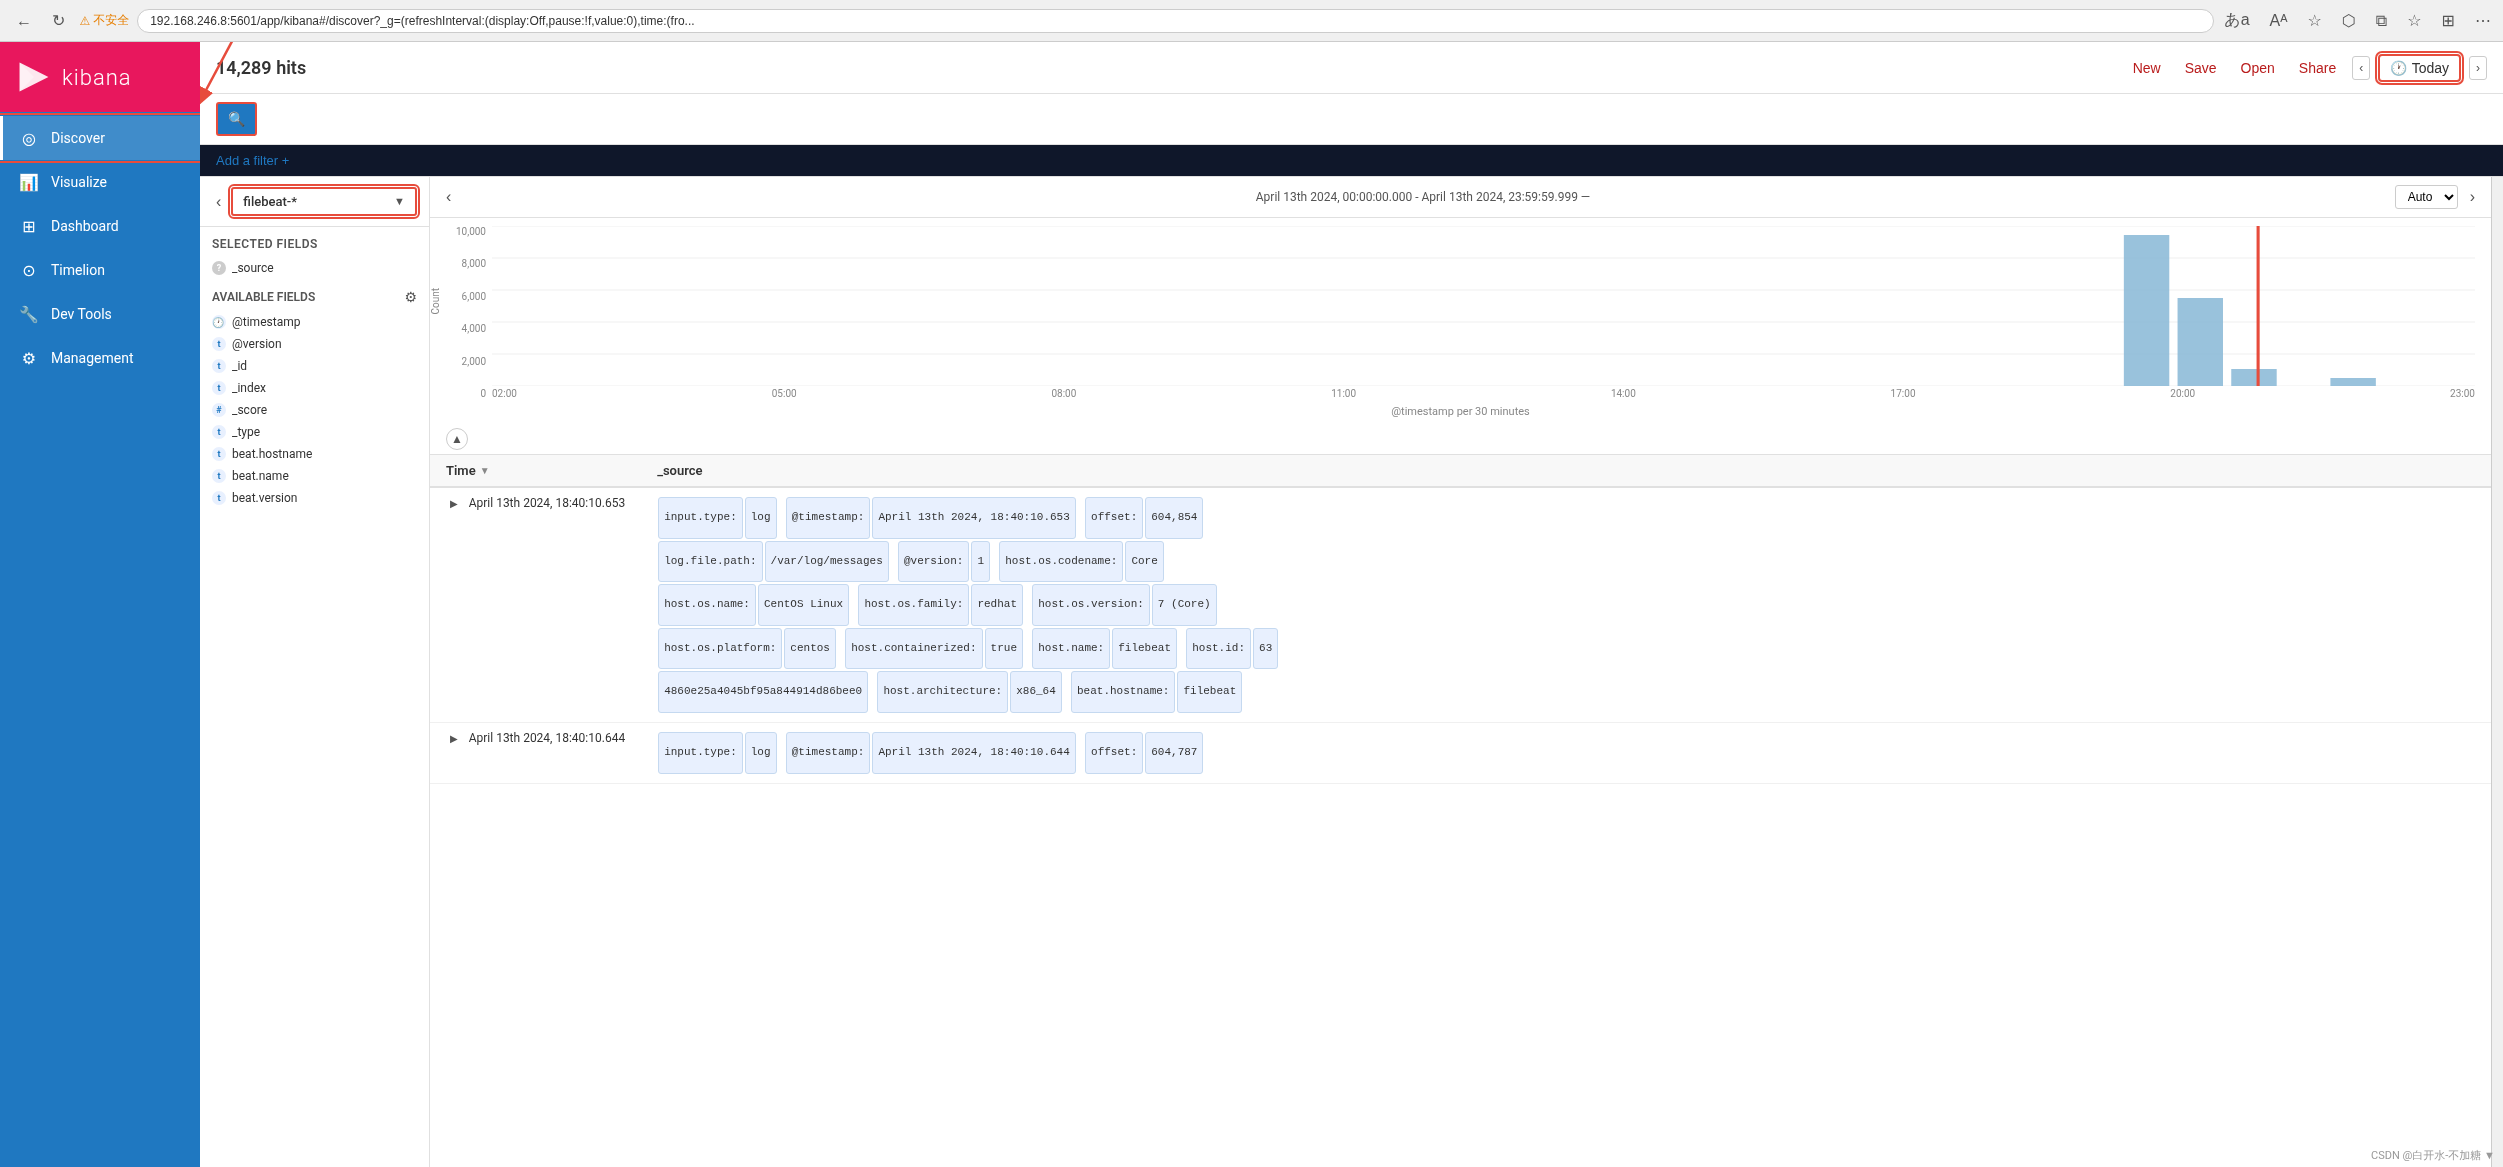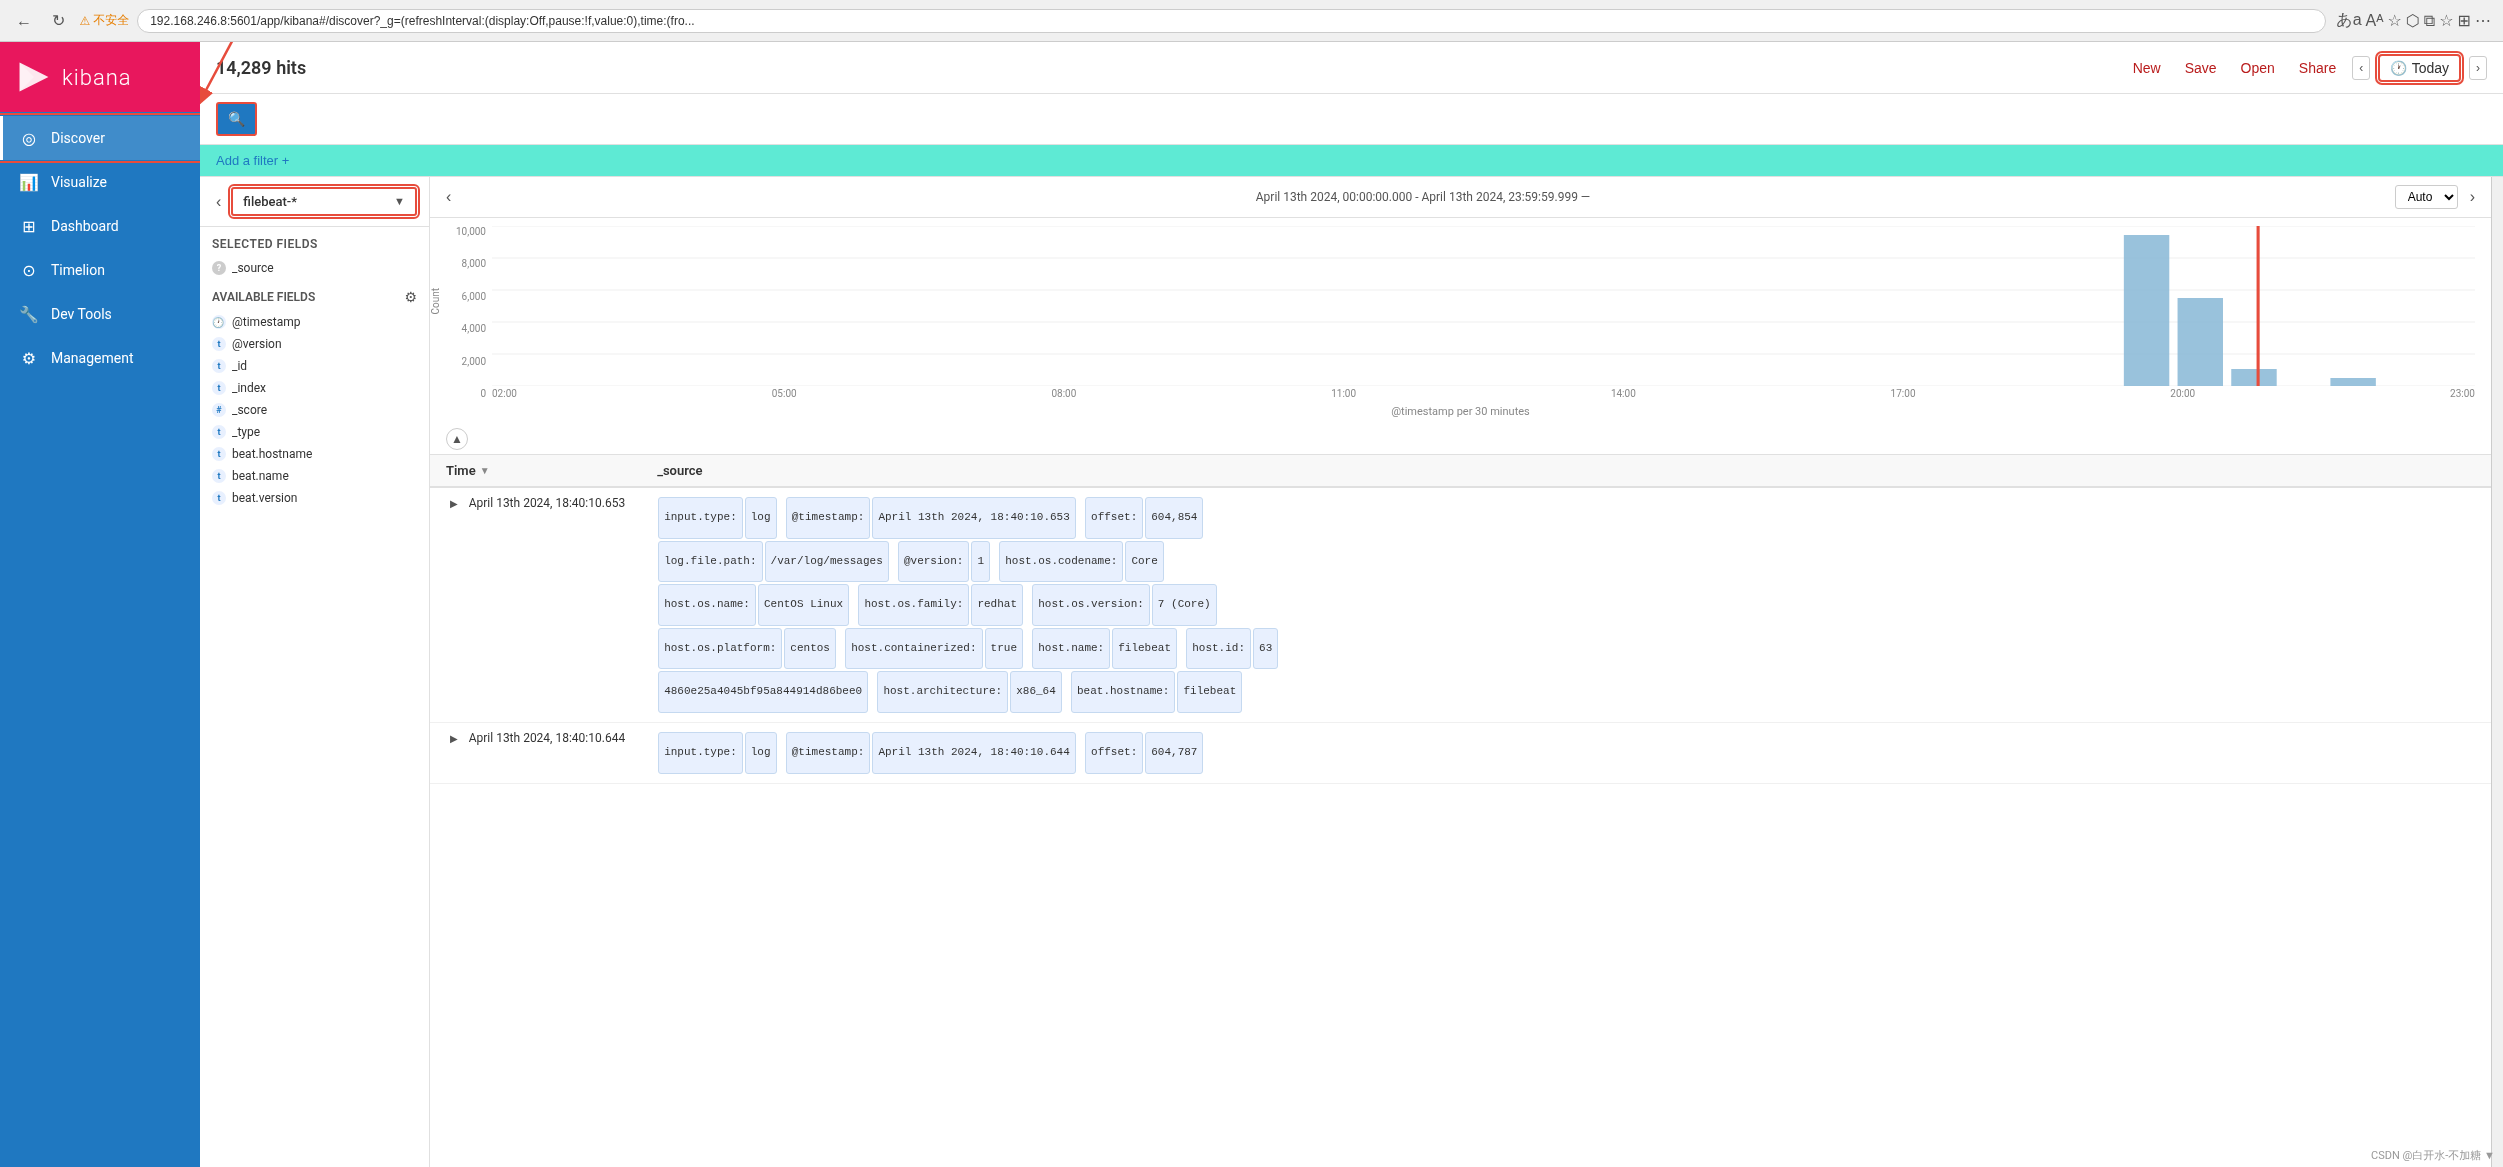--- a/index.html
+++ b/index.html
@@ -34,21 +34,21 @@
       flex: 1;
       background: white;
       border: 1px solid #ccc;
       border-radius: 20px;
       padding: 4px 12px;
       font-size: 12px;
       color: #333;
     }
     .browser-icons {
       display: flex;
-      gap: 0;
+      gap: 16px;
       color: #555;
       font-size: 14px;
     }
     .browser-icon-btn {
       background: none;
       border: none;
       cursor: pointer;
       color: #555;
       font-size: 16px;
       padding: 2px;
@@ -224,21 +224,21 @@
       cursor: pointer;
       color: white;
       font-size: 14px;
       border: 2px solid #e74c3c;
     }
 
     
     .filter-bar {
       padding: 8px 16px;
       border-bottom: 1px solid #e0e0e0;
-      background: #5eead4;
+      background: #0f172a;
     }
     .add-filter-btn {
       background: none;
       border: none;
       cursor: pointer;
       color: #1f78c1;
       font-size: 13px;
     }
 
     

